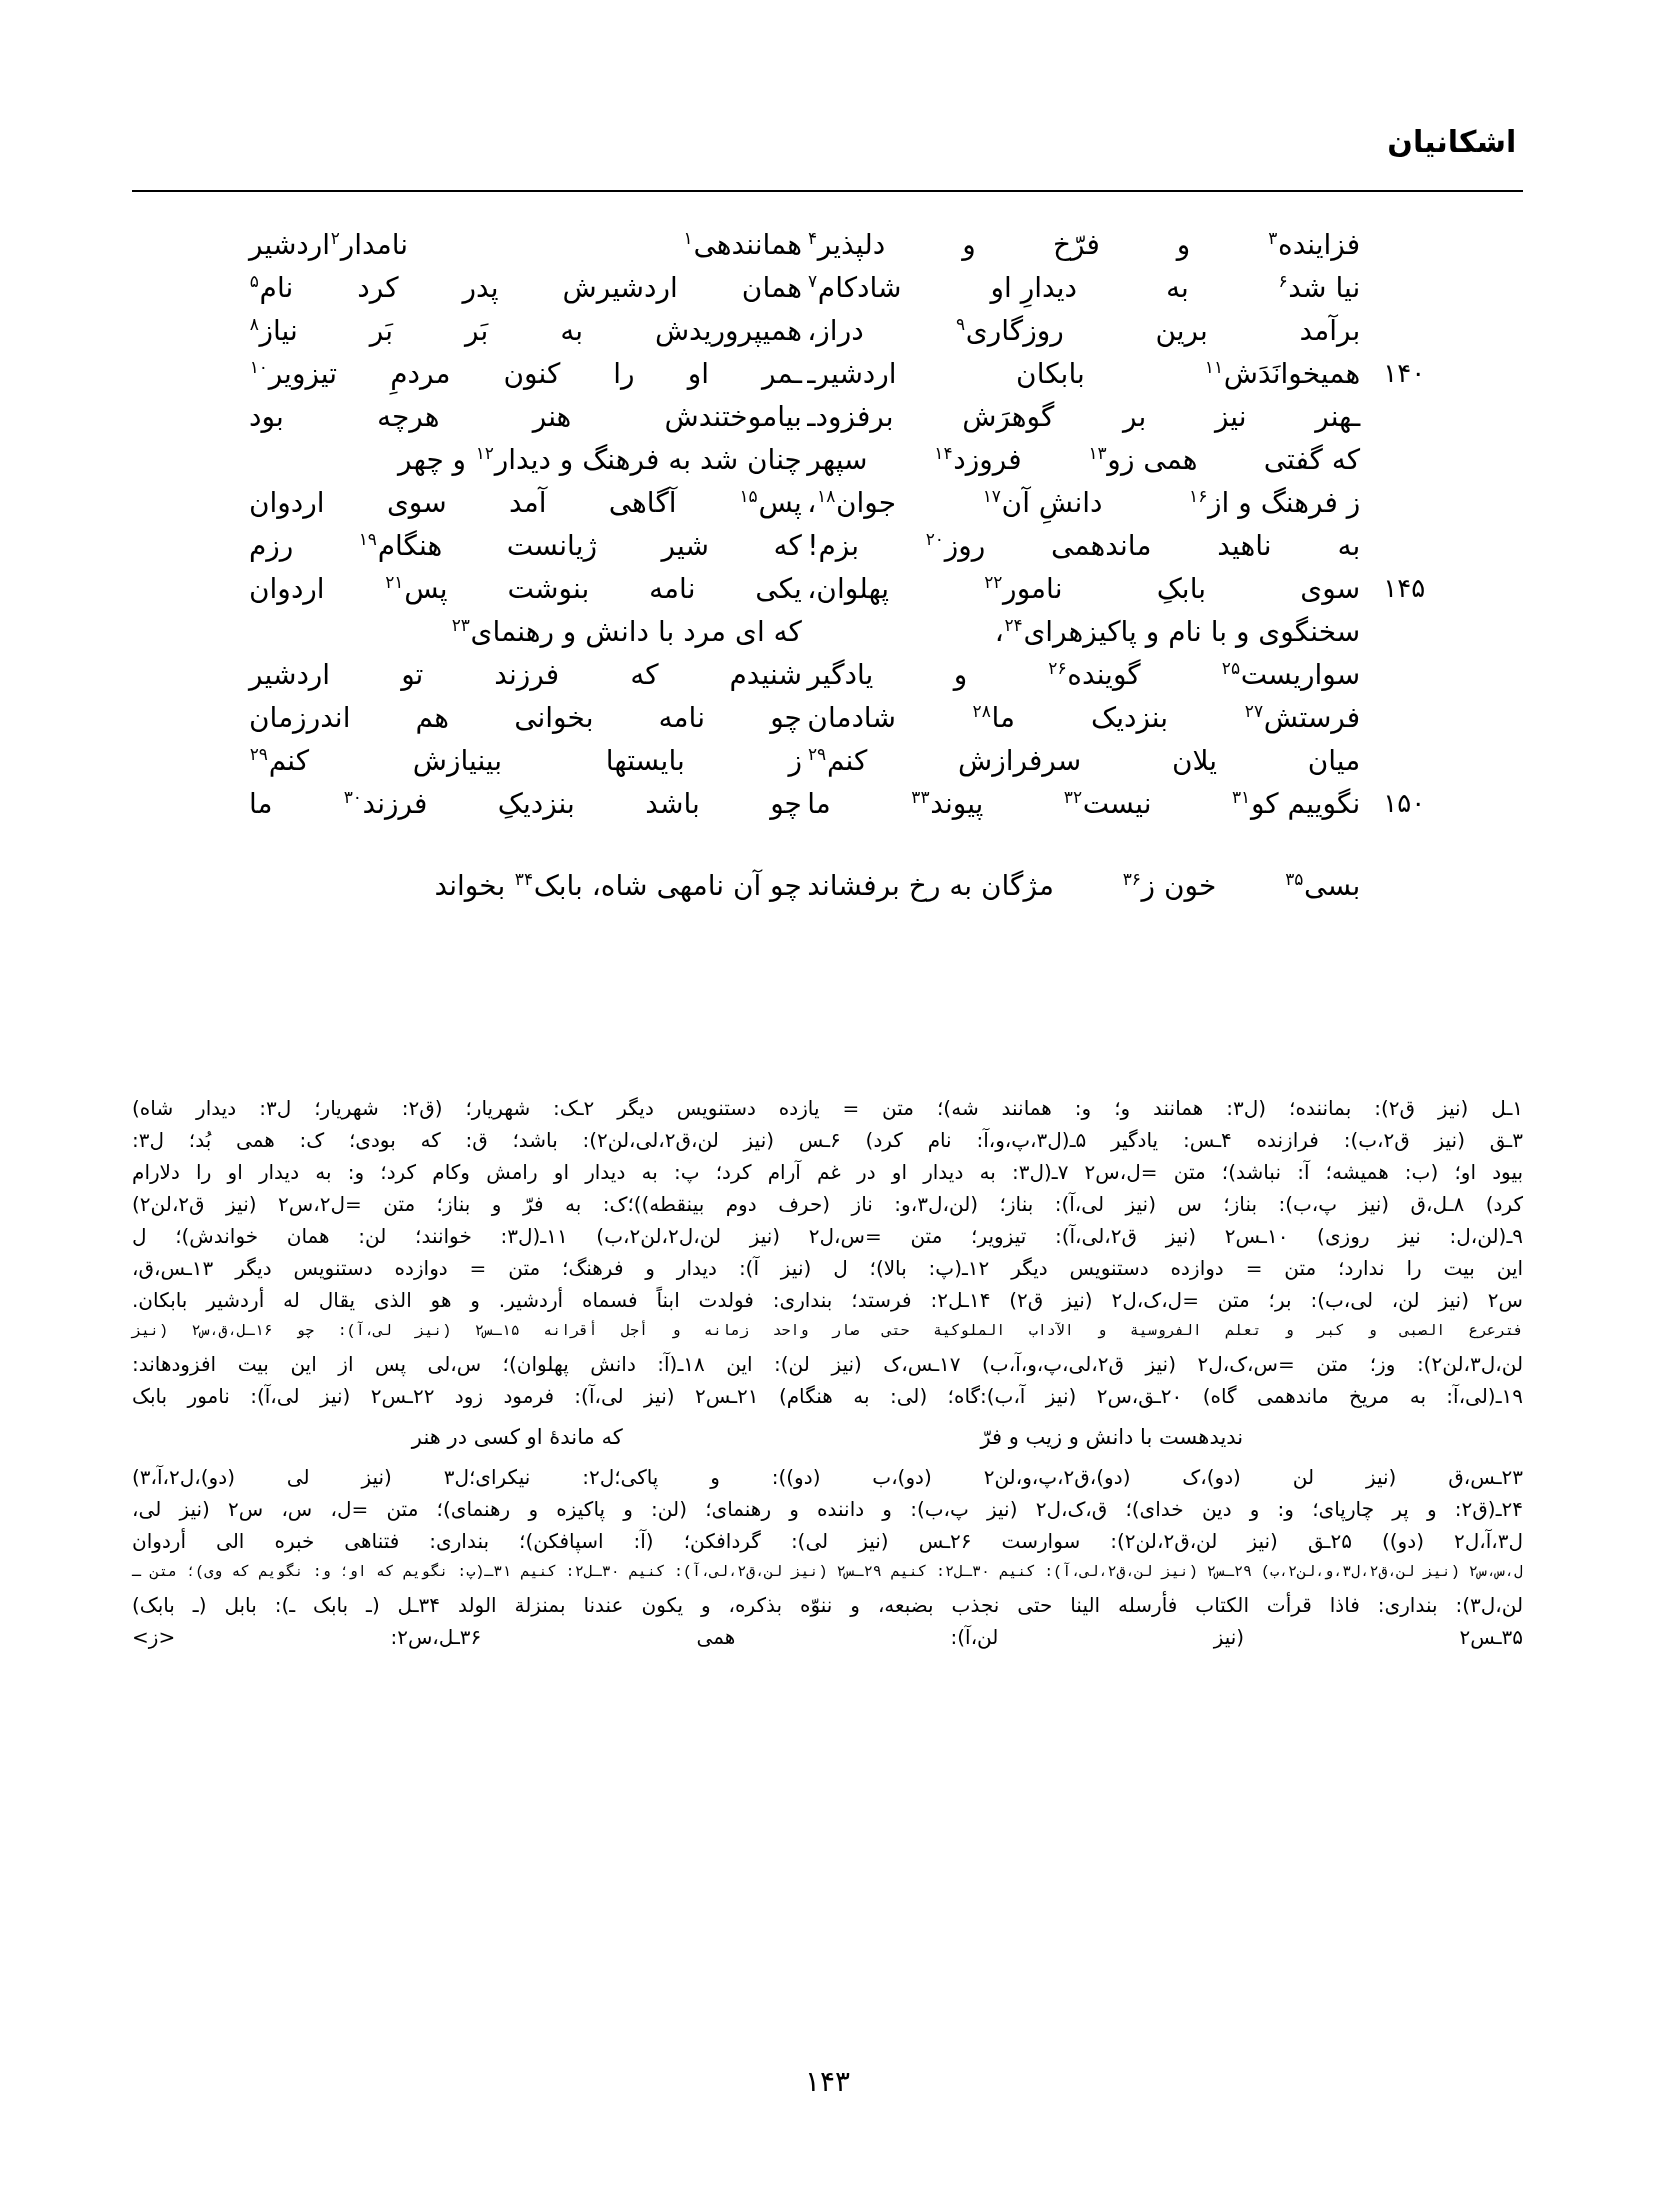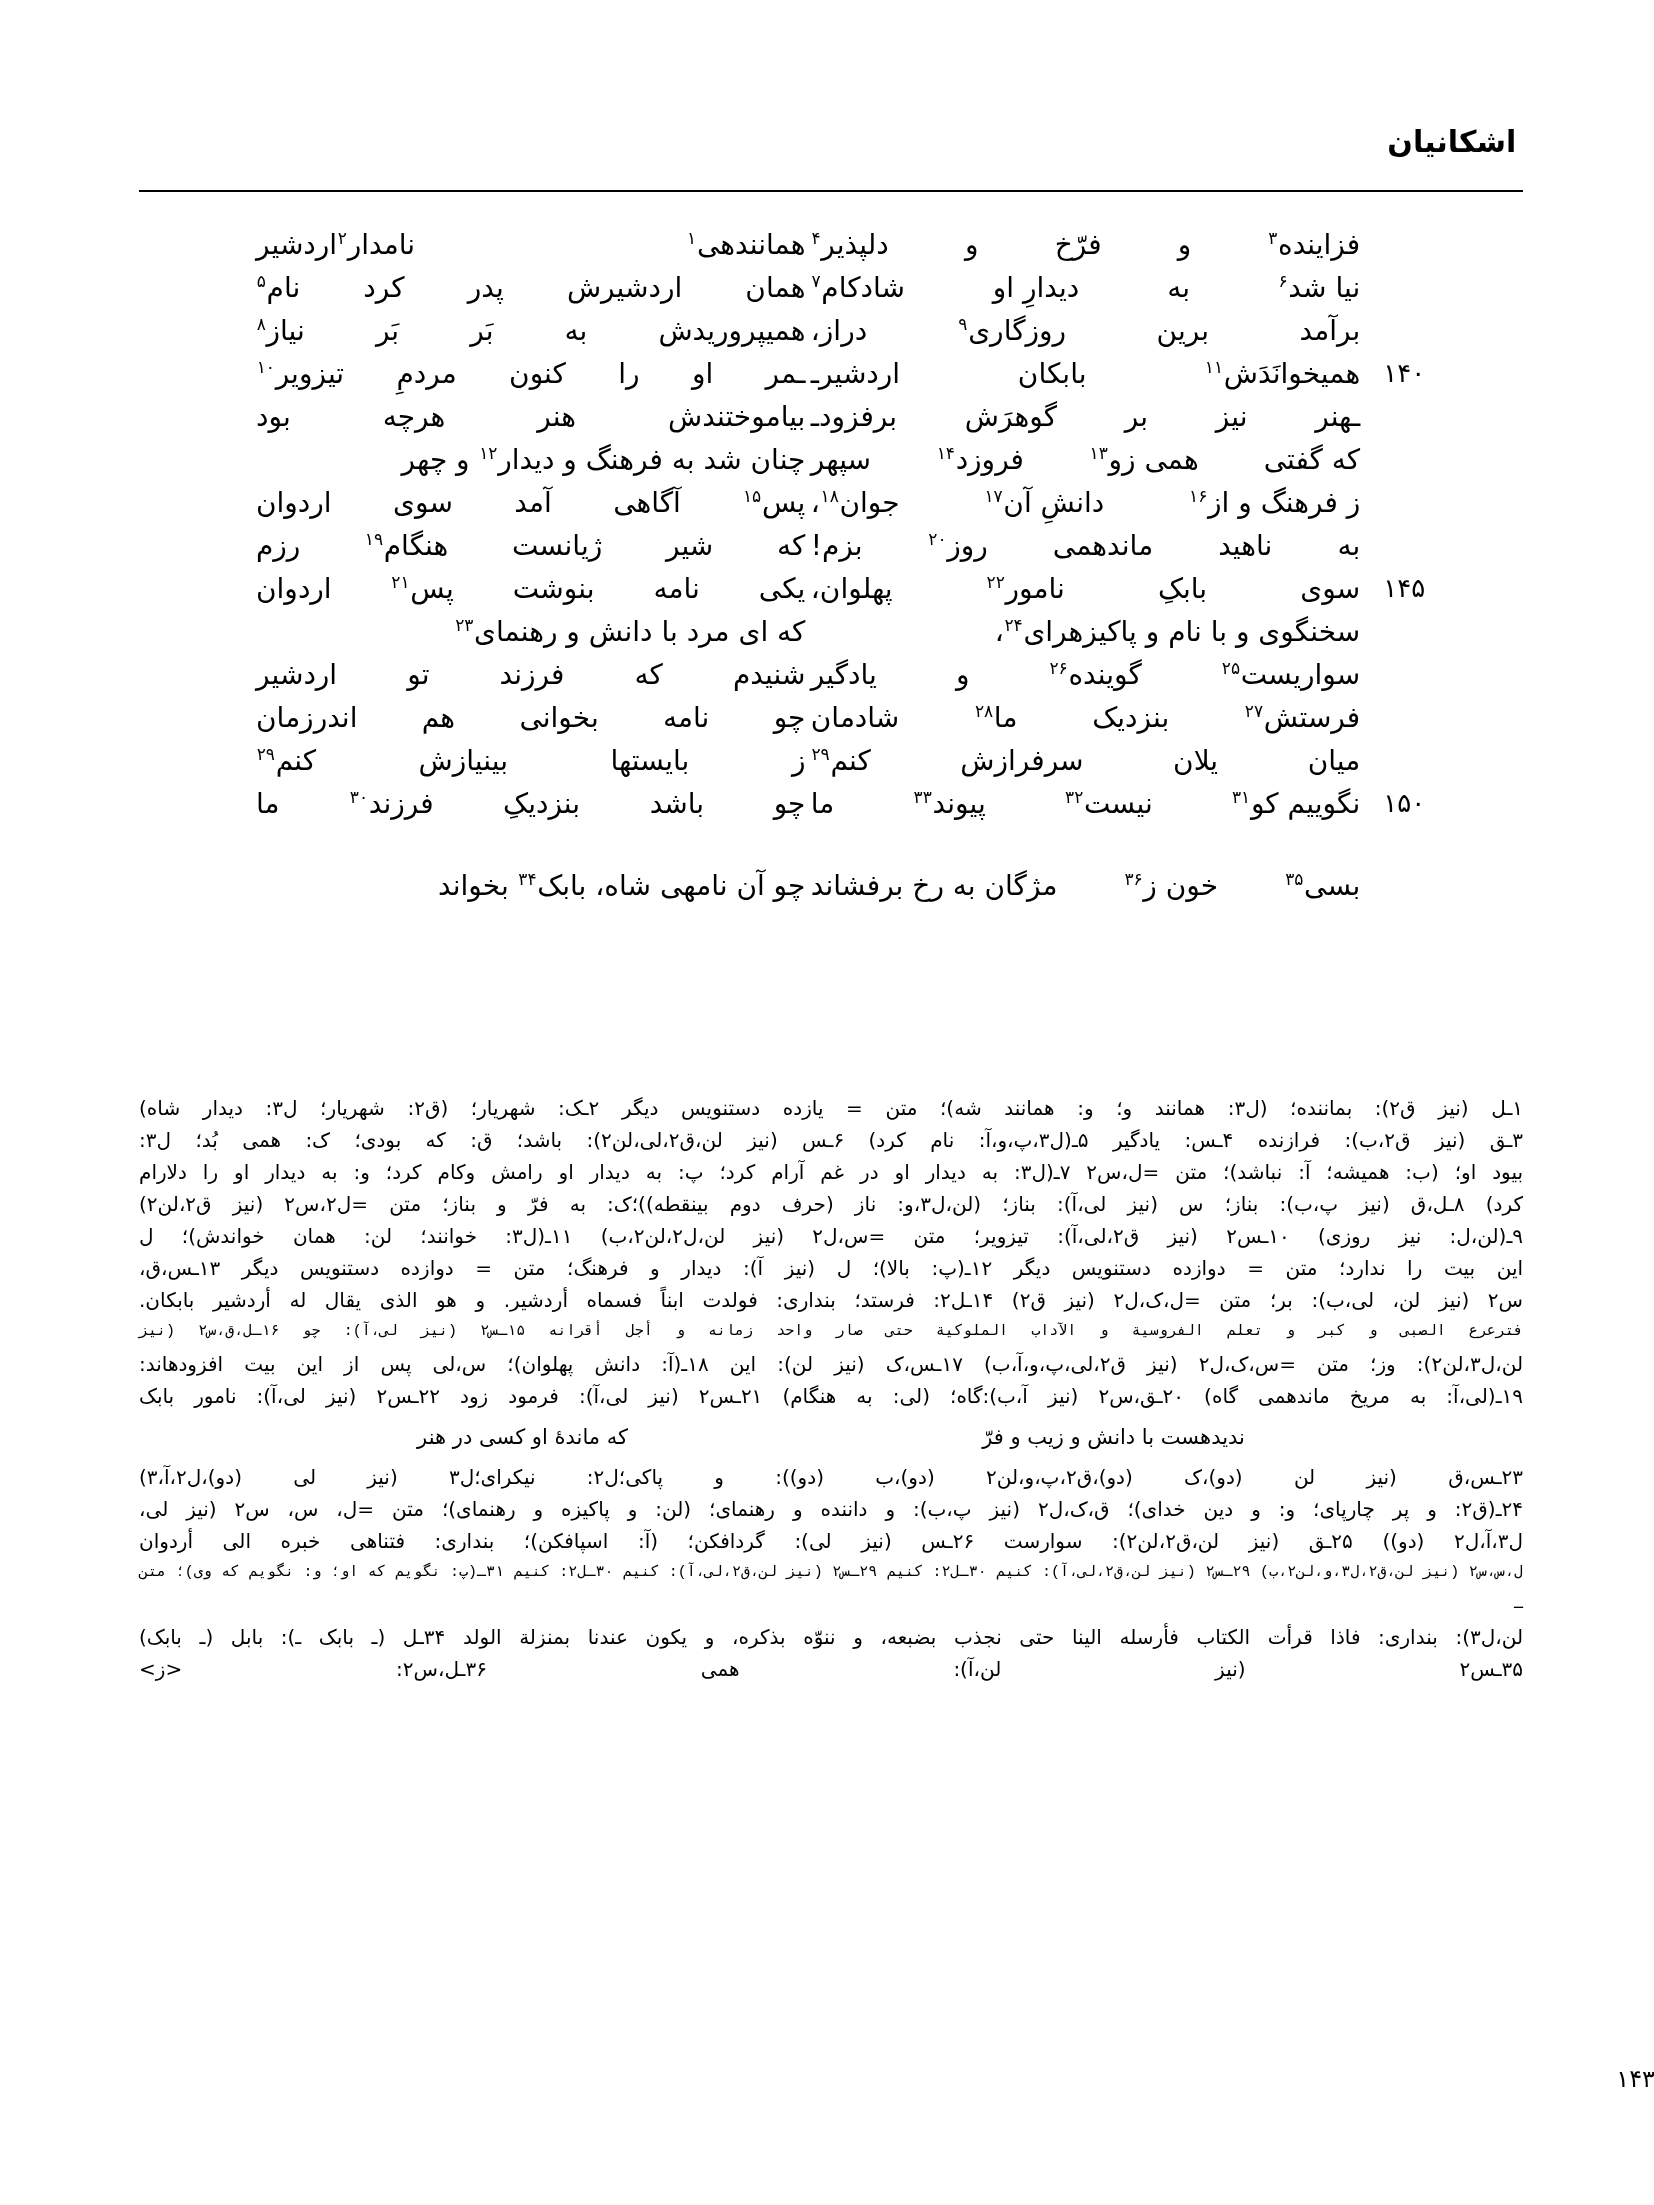--- a/index.html
+++ b/index.html
@@ -8,21 +8,20 @@
     width:1655px;height:2205px;
     font-family:"DejaVu Sans","Liberation Sans",sans-serif;
     color:#000000;
     position:relative;
     overflow:hidden;
   }
   .page{
     position:absolute;
     inset:0;
     padding:12px;
-    margin-left:7px;
   }
 
   
   .runhead{
     position:absolute;
     top:125px;
     right:132px;
     left:132px;
     height:74px;
   }
@@ -111,22 +110,22 @@
     box-sizing:border-box;
   }
   .app-verse span{display:inline-block;}
   .arabic{ font-size:15px;font-family:Liberation Mono, monospace; }
 
   
   .folio{
     position:absolute;
     left:0;right:0;
     top:2065px;
-    text-align:right;
-    font-size:24px;
+    text-align:center;
+    font-size:28px;
   }
 </style>
 </head>
 <body>
 
 <div class="page">
 
   <div class="runhead">
     <div class="runhead-title">اشکانیان</div>
     <div class="runhead-rule"></div>

